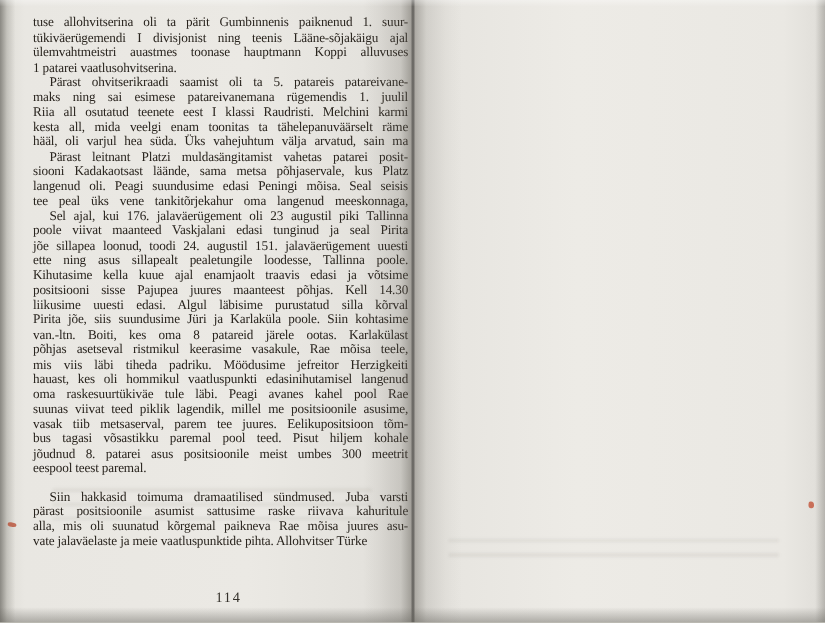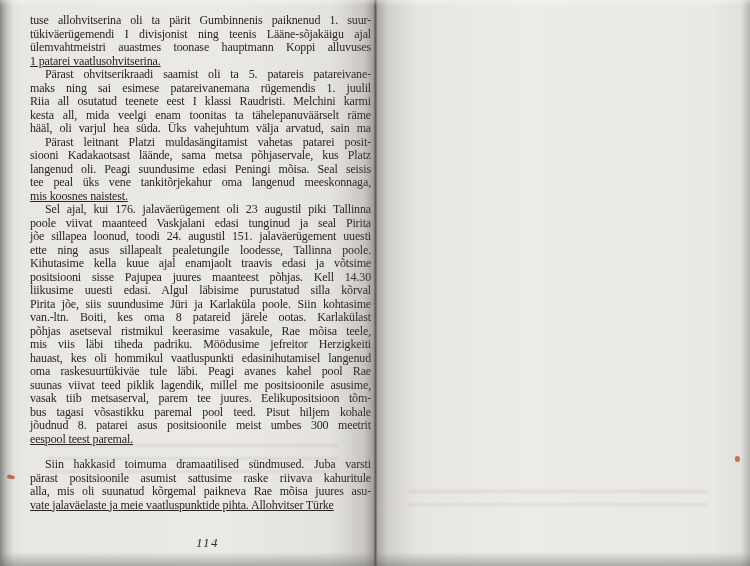--- a/index.html
+++ b/index.html
@@ -31,24 +31,24 @@
     background:repeating-linear-gradient(180deg,rgba(118,110,98,.10) 0 3px,rgba(118,110,98,0) 3px 13px);}
   #ghost-left{left:48px;top:444px;width:290px;height:34px;}
   #ghost-right{left:408px;top:490px;width:300px;height:26px;}
 
   
   .text-block{position:absolute;font-size:12px;line-height:13.5px;letter-spacing:-0.15px;}
   #text-left{left:30px;top:14px;width:341px;}
   .par{margin:0;}
   .par.gap{margin-top:12px;}
   .line{text-align:justify;text-align-last:justify;height:13.5px;overflow:visible;white-space:normal;}
-  .line.last{text-align-last:left;text-decoration:underline;}
+  .line.last{text-align-last:left;}
   .par.indent .line:first-child{text-indent:15px;}
 
-  .pagenum{position:absolute;font-size:13px;letter-spacing:1.5px;color:#34302a;font-style:italic;}
+  .pagenum{position:absolute;font-size:13px;letter-spacing:1.5px;color:#34302a;}
   #pagenum-left{left:196px;top:535px;}
 
   .speck{position:absolute;border-radius:40% 60% 50% 50%;opacity:.75;}
   #speck-left{left:7px;top:475px;width:8px;height:4px;background:#b5472c;transform:rotate(8deg);}
   #speck-right{left:735px;top:456px;width:5px;height:6px;background:#c04a2e;}
 </style>
 </head>
 <body>
 
 <div id="scan">
@@ -66,21 +66,20 @@
           <div class="line">maks ning sai esimese patareivanemana rügemendis 1. juulil</div>
           <div class="line">Riia all osutatud teenete eest I klassi Raudristi. Melchini karmi</div>
           <div class="line">kesta all, mida veelgi enam toonitas ta tähelepanuväärselt räme</div>
           <div class="line">hääl, oli varjul hea süda. Üks vahejuhtum välja arvatud, sain ma</div>
         </div>
         <div class="par indent">
           <div class="line">Pärast leitnant Platzi muldasängitamist vahetas patarei posit-</div>
           <div class="line">siooni Kadakaotsast läände, sama metsa põhjaservale, kus Platz</div>
           <div class="line">langenud oli. Peagi suundusime edasi Peningi mõisa. Seal seisis</div>
           <div class="line">tee peal üks vene tankitõrjekahur oma langenud meeskonnaga,</div>
-          <div class="line last">mis koosnes naistest.</div>
         </div>
         <div class="par indent">
           <div class="line">Sel ajal, kui 176. jalaväerügement oli 23 augustil piki Tallinna</div>
           <div class="line">poole viivat maanteed Vaskjalani edasi tunginud ja seal Pirita</div>
           <div class="line">jõe sillapea loonud, toodi 24. augustil 151. jalaväerügement uuesti</div>
           <div class="line">ette ning asus sillapealt pealetungile loodesse, Tallinna poole.</div>
           <div class="line">Kihutasime kella kuue ajal enamjaolt traavis edasi ja võtsime</div>
           <div class="line">positsiooni sisse Pajupea juures maanteest põhjas. Kell 14.30</div>
           <div class="line">liikusime uuesti edasi. Algul läbisime purustatud silla kõrval</div>
           <div class="line">Pirita jõe, siis suundusime Jüri ja Karlaküla poole. Siin kohtasime</div>

